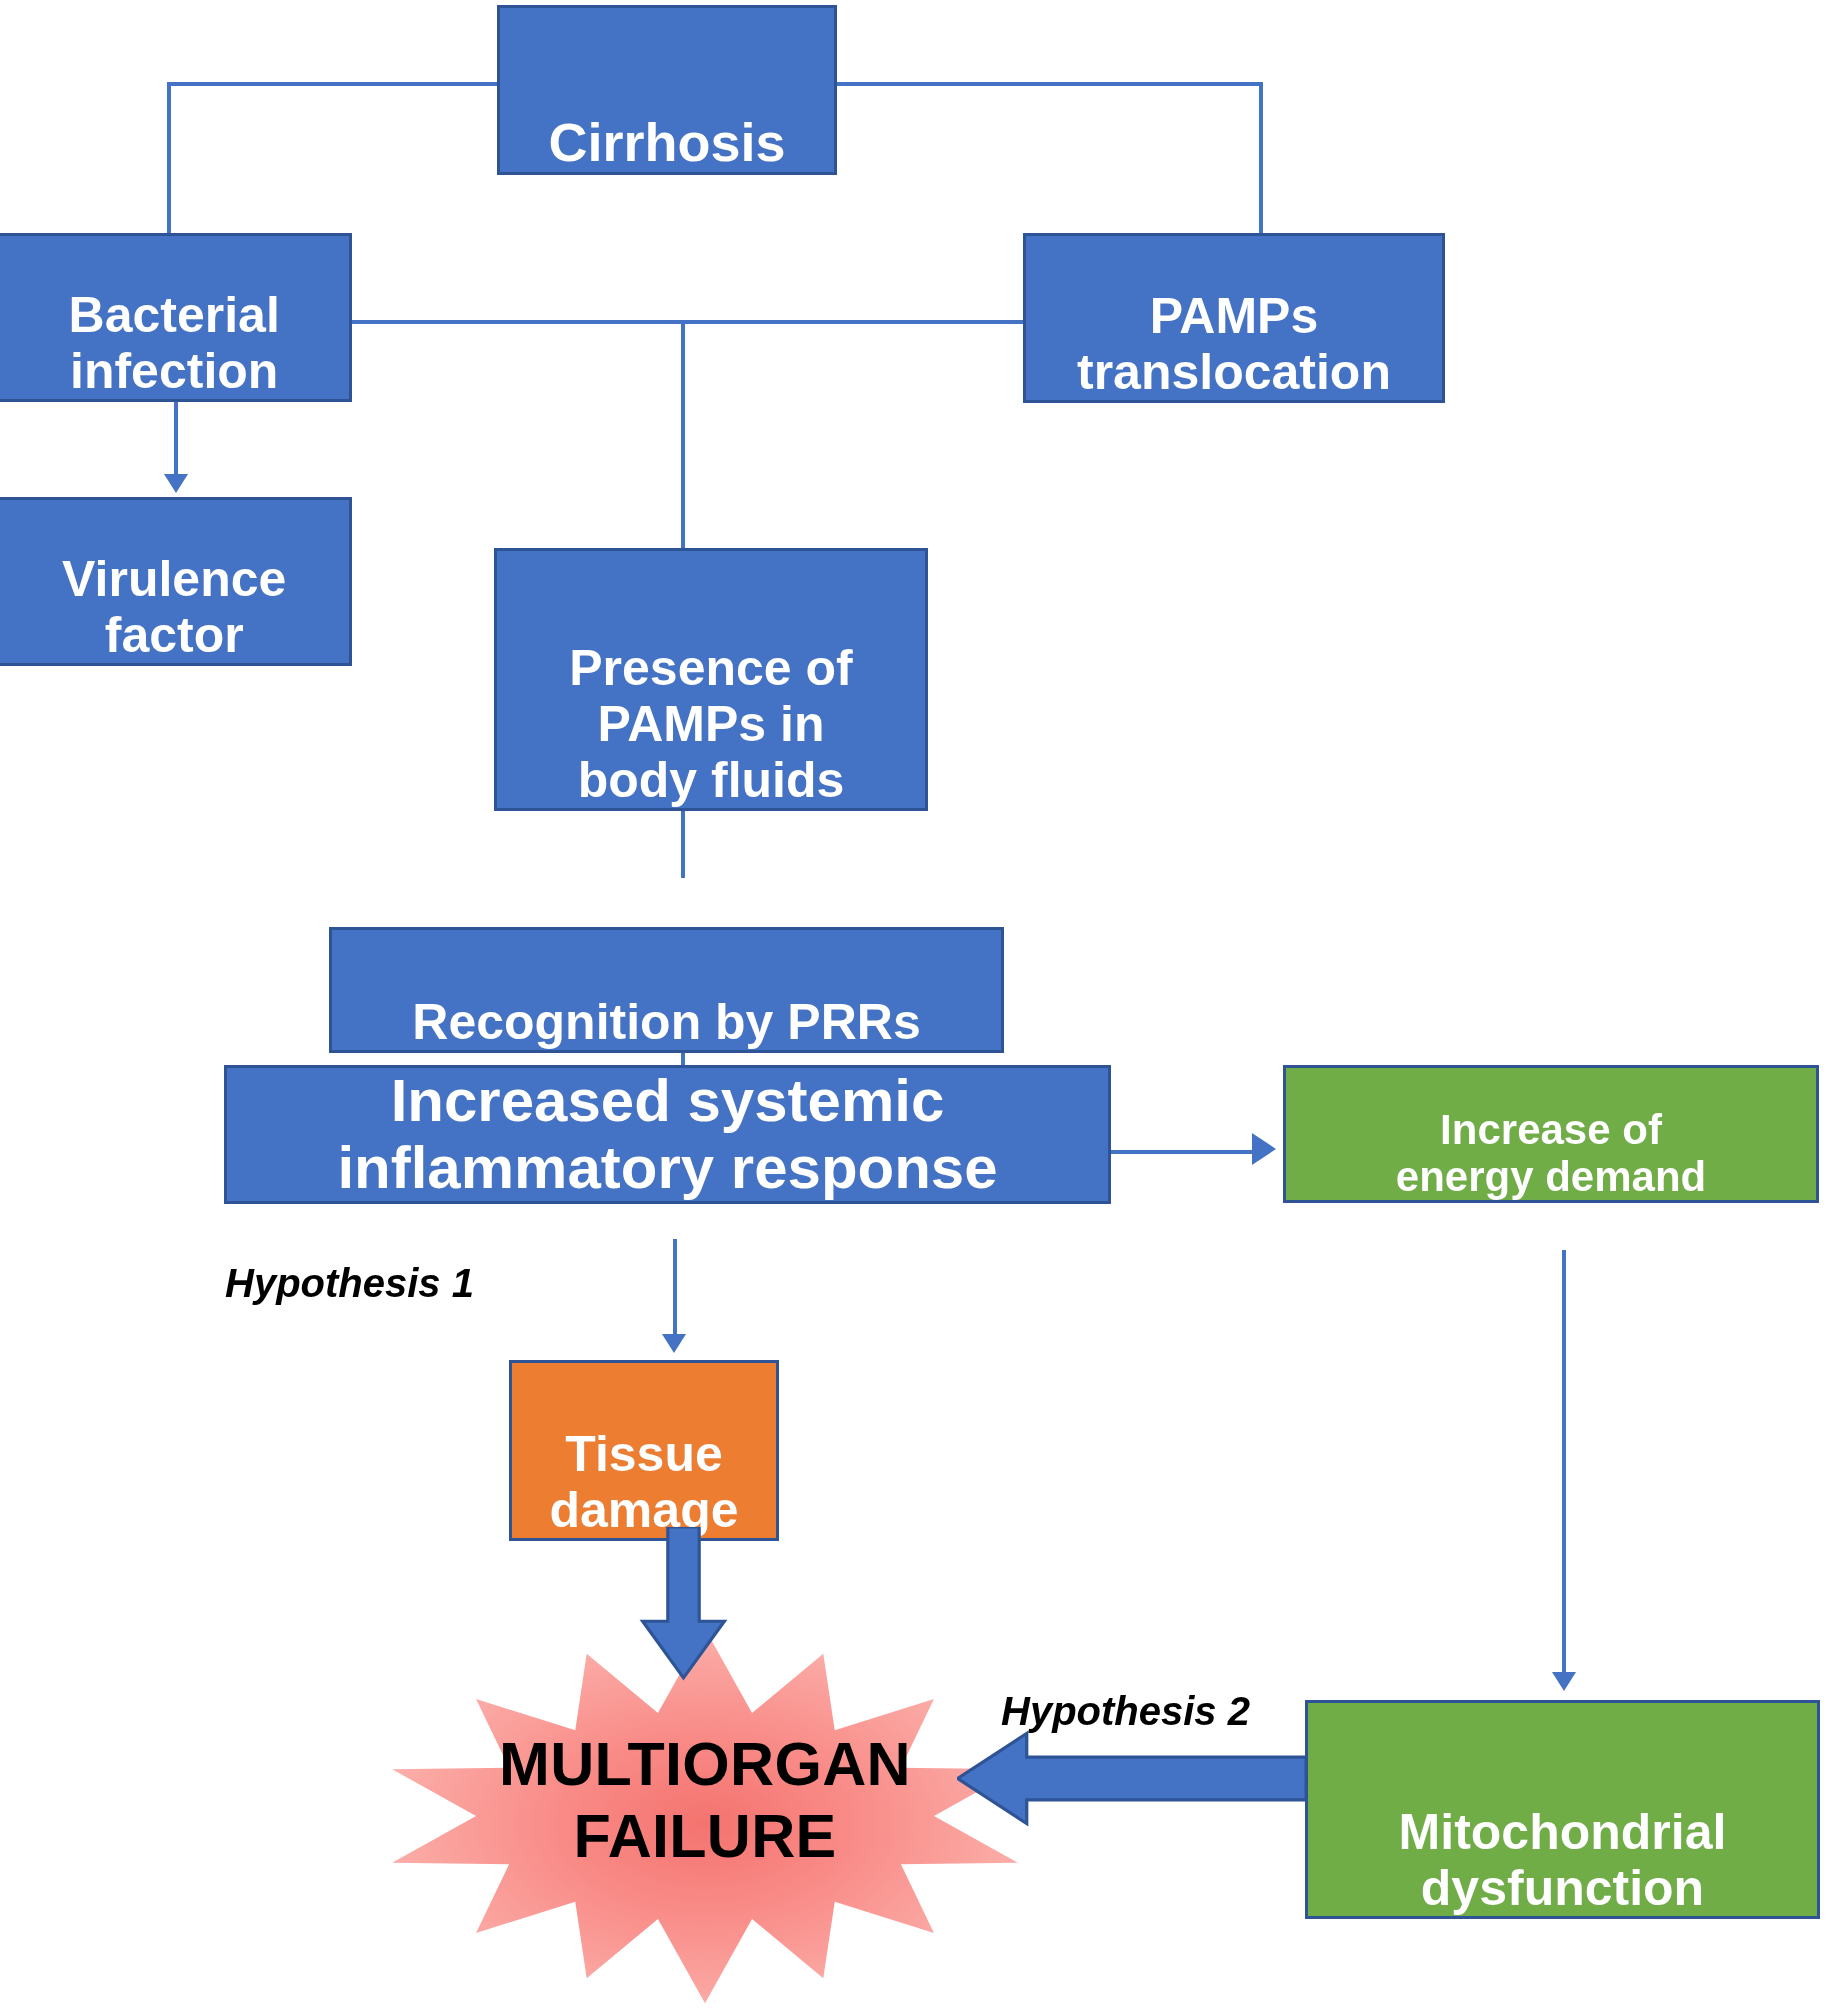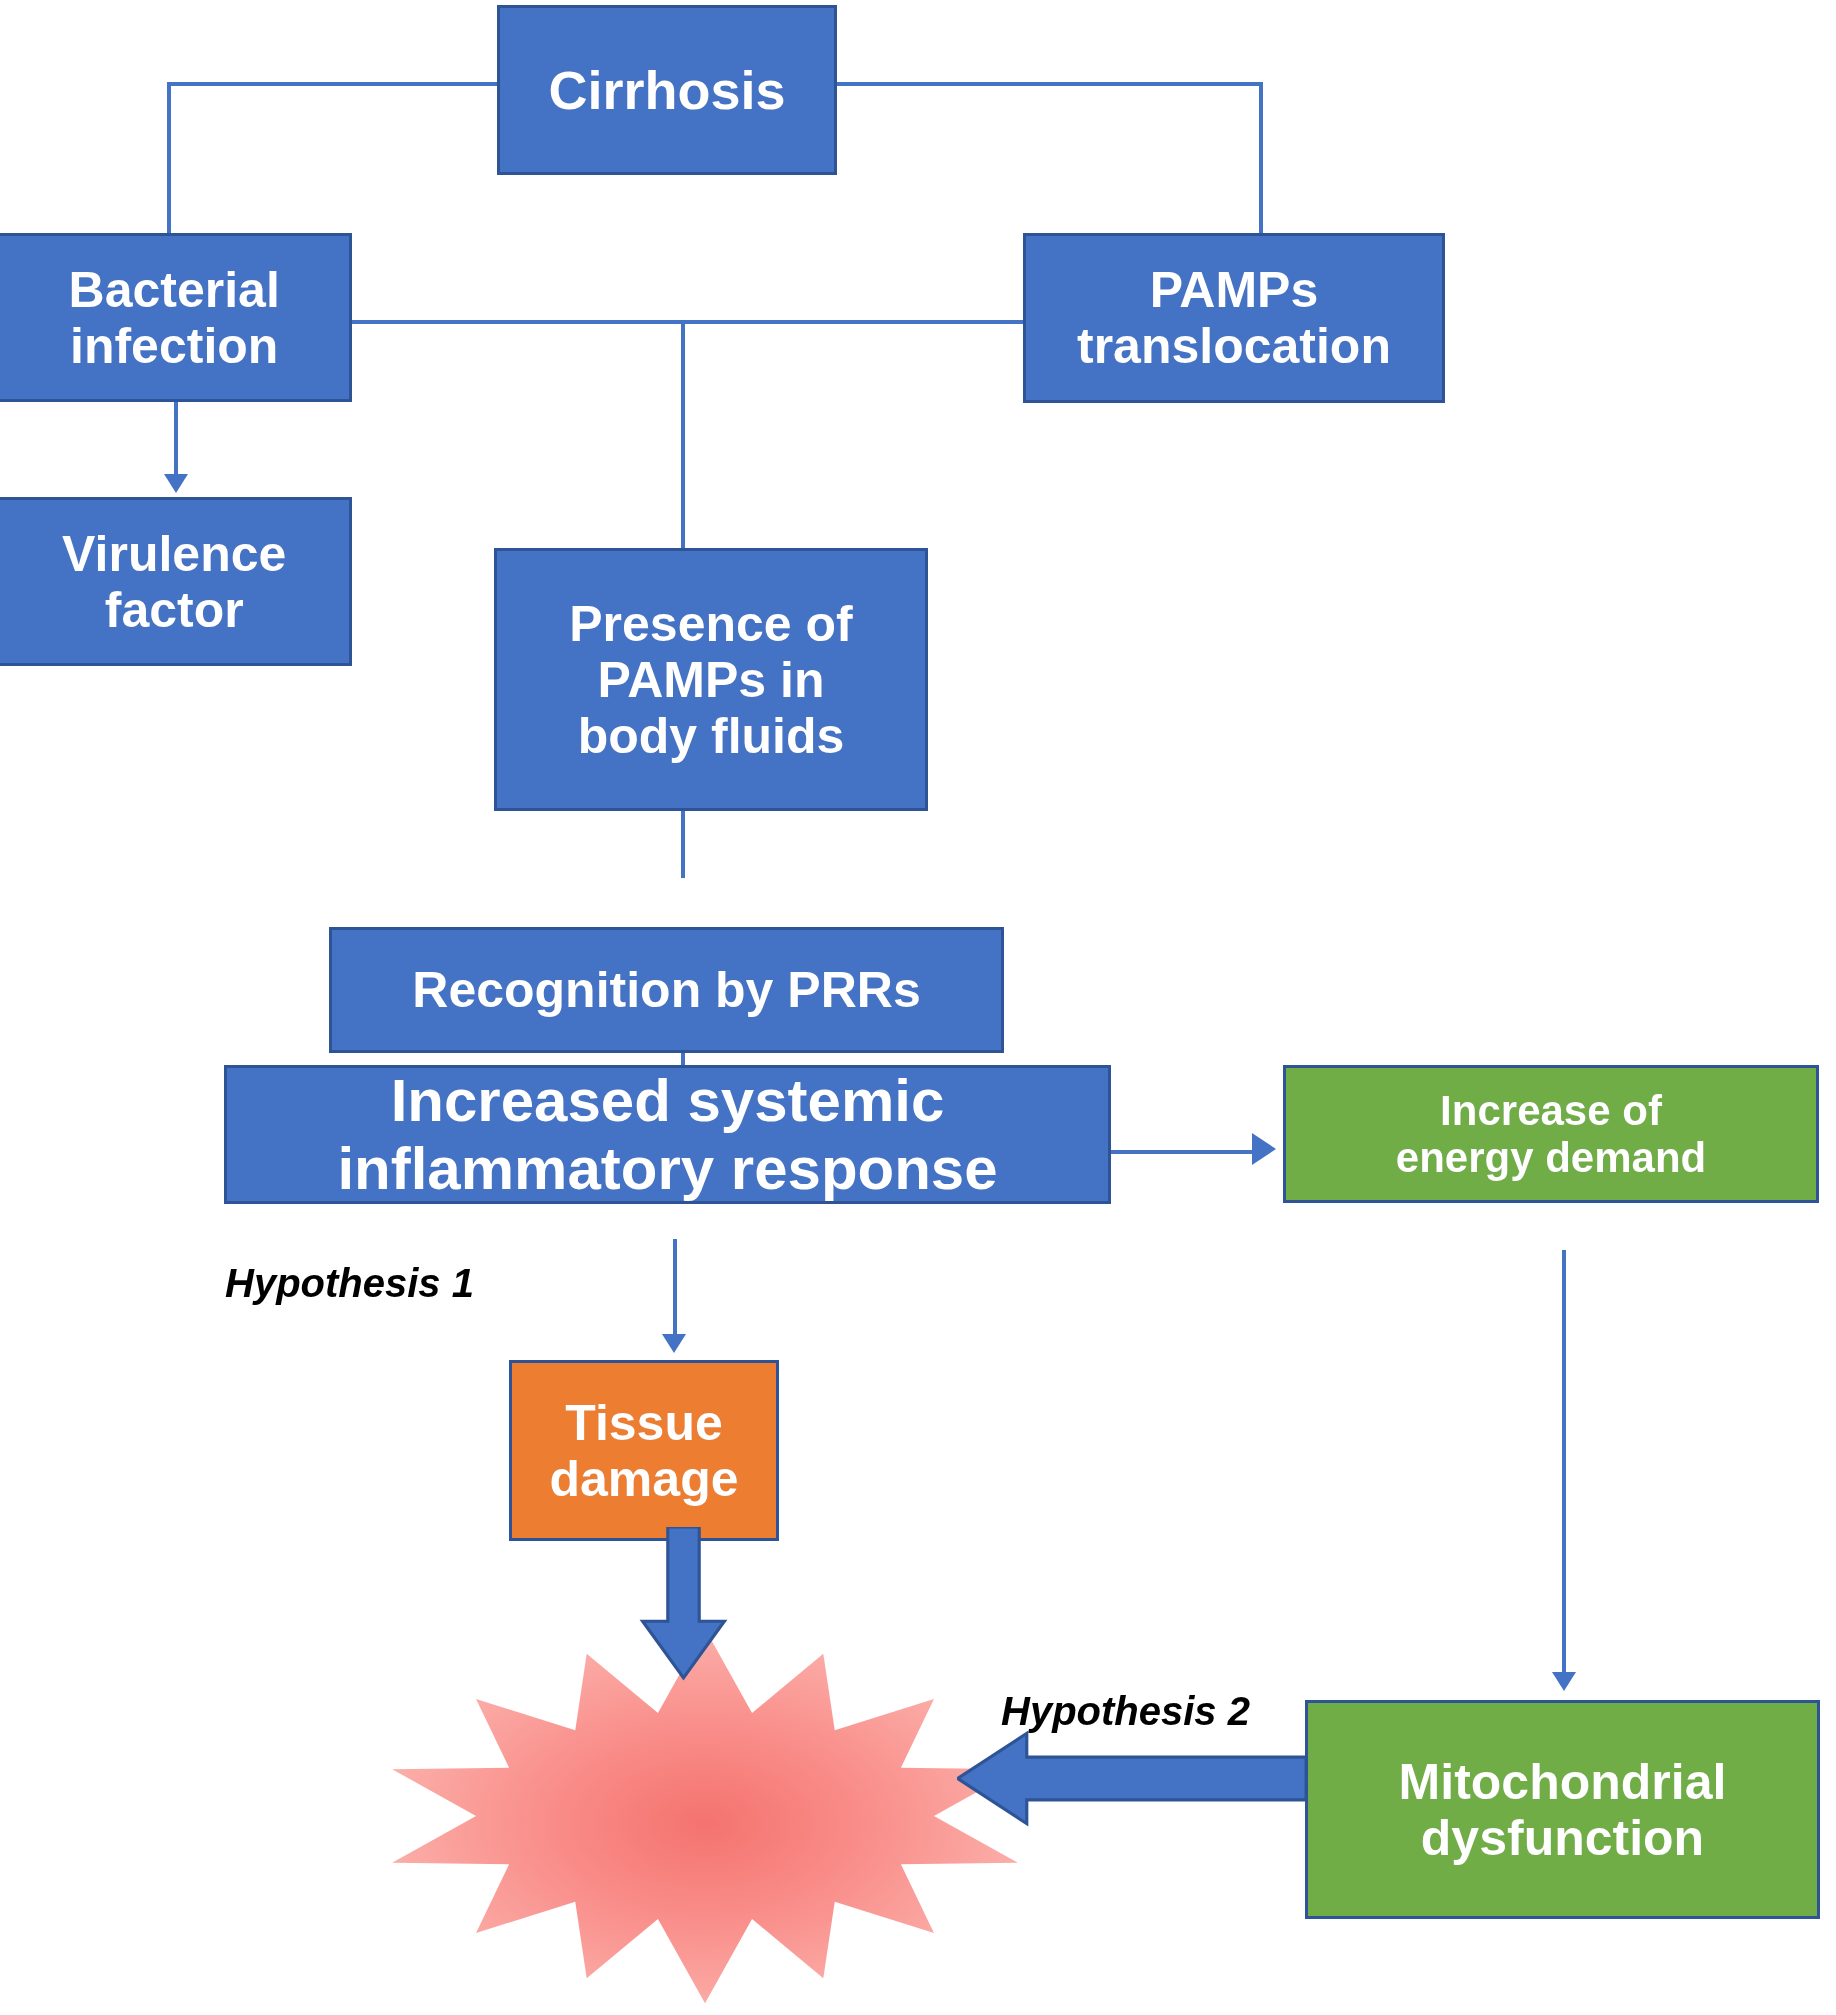--- a/index.html
+++ b/index.html
@@ -2,21 +2,21 @@
 <html style="font-size:10px"><head>
 <meta charset="utf-8">
 <style>
   html,body{margin:0;padding:0;background:#ffffff;}
   body{width:1837px;height:2015px;position:relative;overflow:hidden;
        font-family:"Liberation Sans","DejaVu Sans",sans-serif;}
   #stage{position:absolute;left:0;top:0;width:1837px;height:2015px;}
 
   
   .node{position:absolute;box-sizing:border-box;display:flex;
-        align-items:center;justify-content:center;text-align:center;
+        align-items:flex-end;justify-content:center;text-align:center;
         color:#ffffff;font-weight:700;line-height:1.12;
         border:3.1px solid #2E5496;z-index:5;
         text-shadow:0 0 0.6px rgba(0,0,0,.18);}
   .node span{display:block;width:100%;padding:0 5px;}
   .blue{background:#4472C4;}
   .green{background:#70AD47;}
   .orange{background:#ED7D31;}
 
   
   .ln{position:absolute;background:#4472C4;z-index:2;}
@@ -92,20 +92,24 @@
         <stop offset="100%" stop-color="#FCB6B1"></stop>
       </radialGradient>
     </defs>
     <polygon fill="url(#burstGrad)" points="
       250,10 287,118 343,42 352,140 430,100 404,188 496,190 430,250
       496,310 404,312 430,400 352,360 343,458 287,382 250,490 213,382
       157,458 148,360 70,400 96,312 4,310 70,250 4,190 96,188 70,100
       148,140 157,42 213,118"></polygon>
   </svg>
 
+  <div class="burst-label" style="left:387px;top:1662px;width:636px;height:277px;font-size:61px;">
+    <div>MULTIORGAN</div>
+    <div>FAILURE</div>
+  </div>
 
   <div class="node blue" style="left:497px;top:5px;width:340px;height:170px;font-size:54px;">
     <span>Cirrhosis</span>
   </div>
 
   <div class="node blue" style="left:-3.8px;top:233px;width:356px;height:169px;font-size:50px;white-space:pre-line;">
     <span>Bacterial
 infection</span>
   </div>
 

